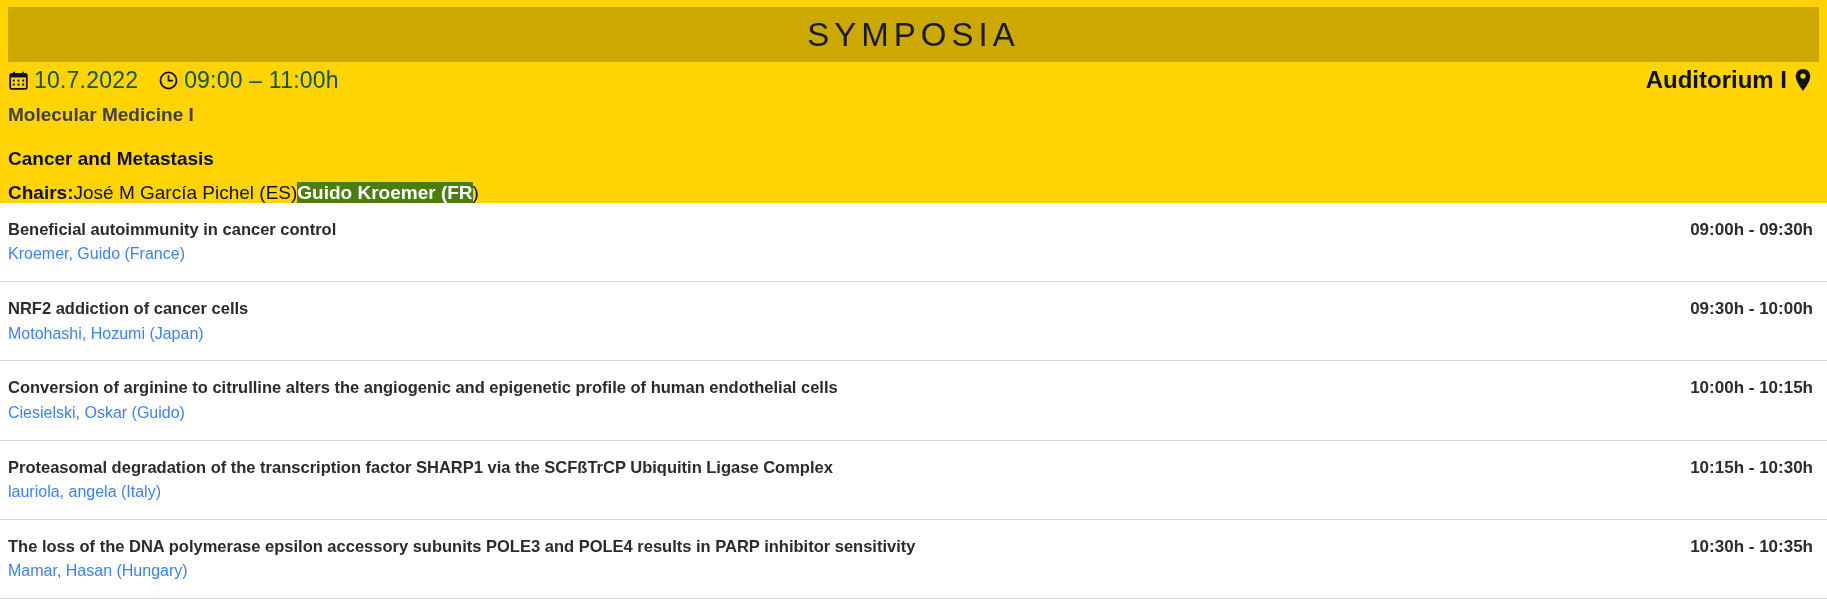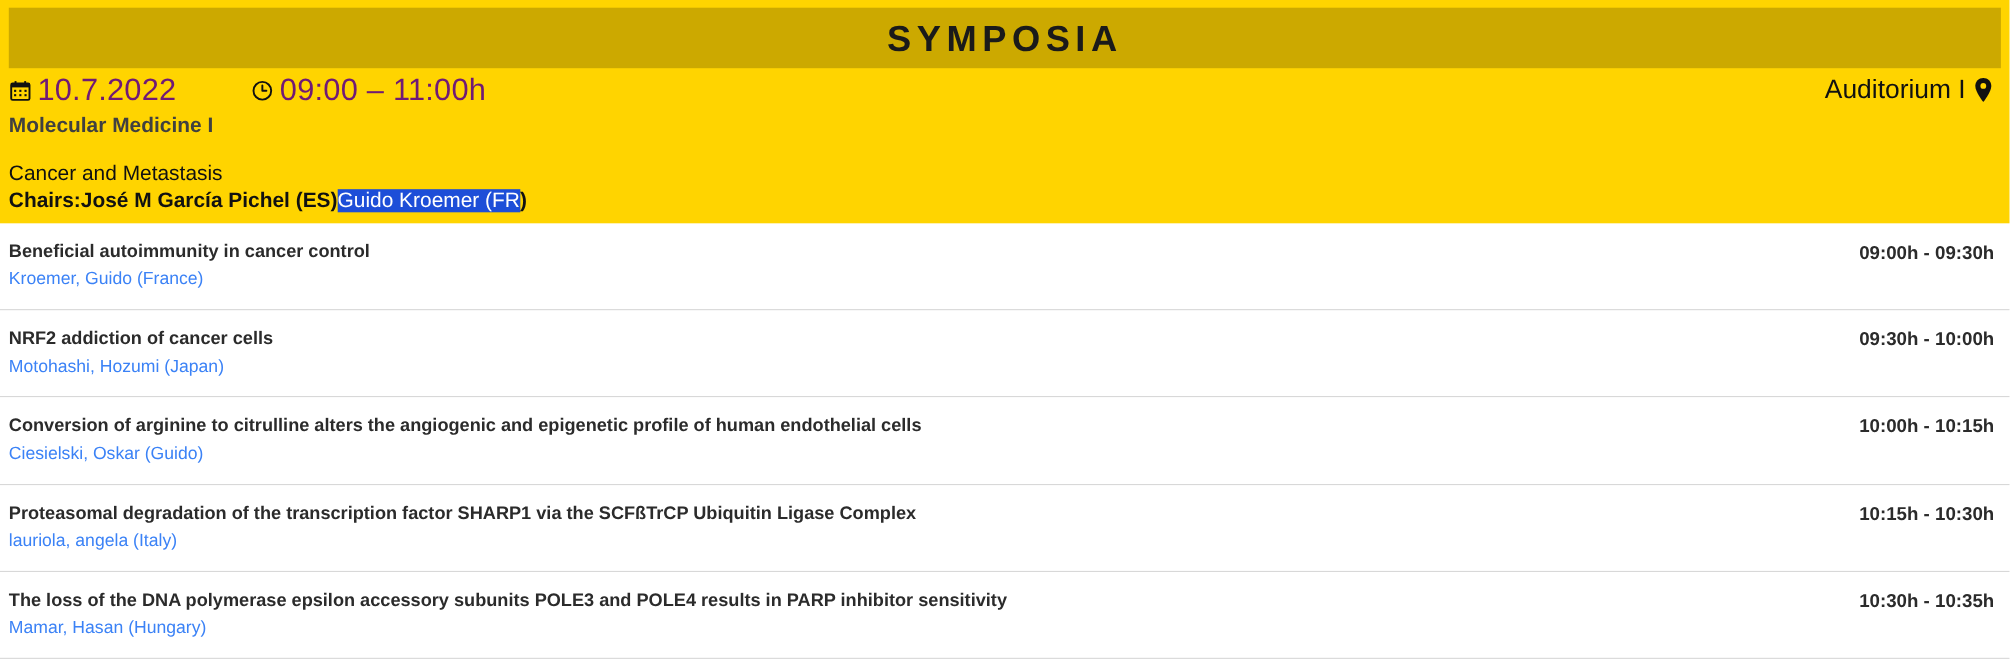--- a/index.html
+++ b/index.html
@@ -39,65 +39,64 @@
     right: 8px;
     height: 55px;
     background: #CCA900;
     display: flex;
     align-items: center;
     justify-content: center;
   }
 
   .symposia-banner .title {
     font-size: 33px;
-    font-weight: 700;
+    font-weight: 400;
     letter-spacing: 5px;
     color: #1a1a1a;
     font-family: "Liberation Sans", sans-serif;
   }
 
   .meta-row {
     position: absolute;
     left: 8px;
     right: 14px;
     top: 66px;
     display: flex;
     align-items: center;
     justify-content: space-between;
   }
 
   .meta-left {
     display: flex;
     align-items: center;
-    font-size: 28px;
+    font-size: 23px;
     font-weight: 500;
-    color: #701a75;
+    color: #14532d;
     letter-spacing: 0.2px;
-    gap: 48px;
   }
 
   .meta-left .date-group,
   .meta-left .time-group {
     display: flex;
     align-items: center;
   }
   .meta-left .time-group { margin-left: 20px; }
 
   .icon-inline {
     display: inline-flex;
     align-items: center;
     justify-content: center;
     margin-right: 5px;
   }
 
   .meta-right {
     display: flex;
     align-items: center;
     font-size: 24px;
-    font-weight: 400;
+    font-weight: 700;
     color: #111111;
   }
   .meta-right .pin {
     margin-left: 6px;
     display: inline-flex;
     align-items: center;
   }
 
   .track-name {
     position: absolute;
@@ -109,39 +108,40 @@
   }
 
   .topic-block {
     position: absolute;
     left: 8px;
     top: 148px;
   }
 
   .topic-title {
     font-size: 19px;
-    font-weight: 400;
+    font-weight: 700;
     color: #111111;
-    margin-bottom: 2px;
+    margin-bottom: 12px;
   }
 
   .chairs-line {
     font-size: 19px;
     color: #111111;
     white-space: nowrap;
   }
   .chairs-label {
     font-weight: 700;
   }
   .chairs-names {
-    font-weight: 700;
+    font-weight: 400;
   }
   .chair-selected {
-    background: #1d4ed8;
+    background: #4d7c0f;
     color: #ffffff;
+    font-weight: bold;
   }
 
   
   .talks {
     padding: 0;
   }
 
   .talk-row {
     display: flex;
     align-items: flex-start;

